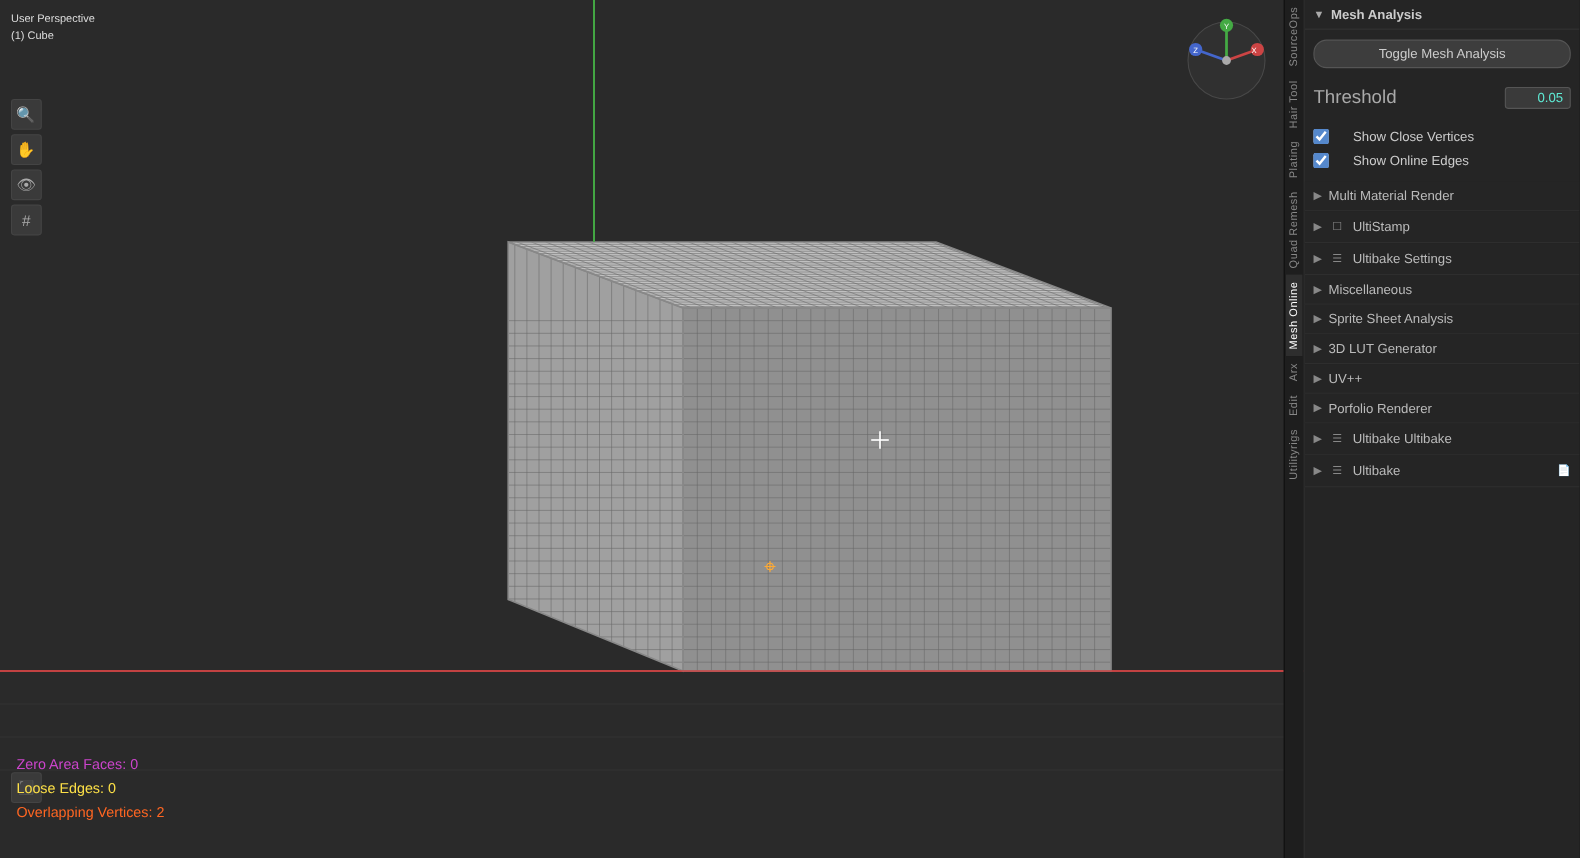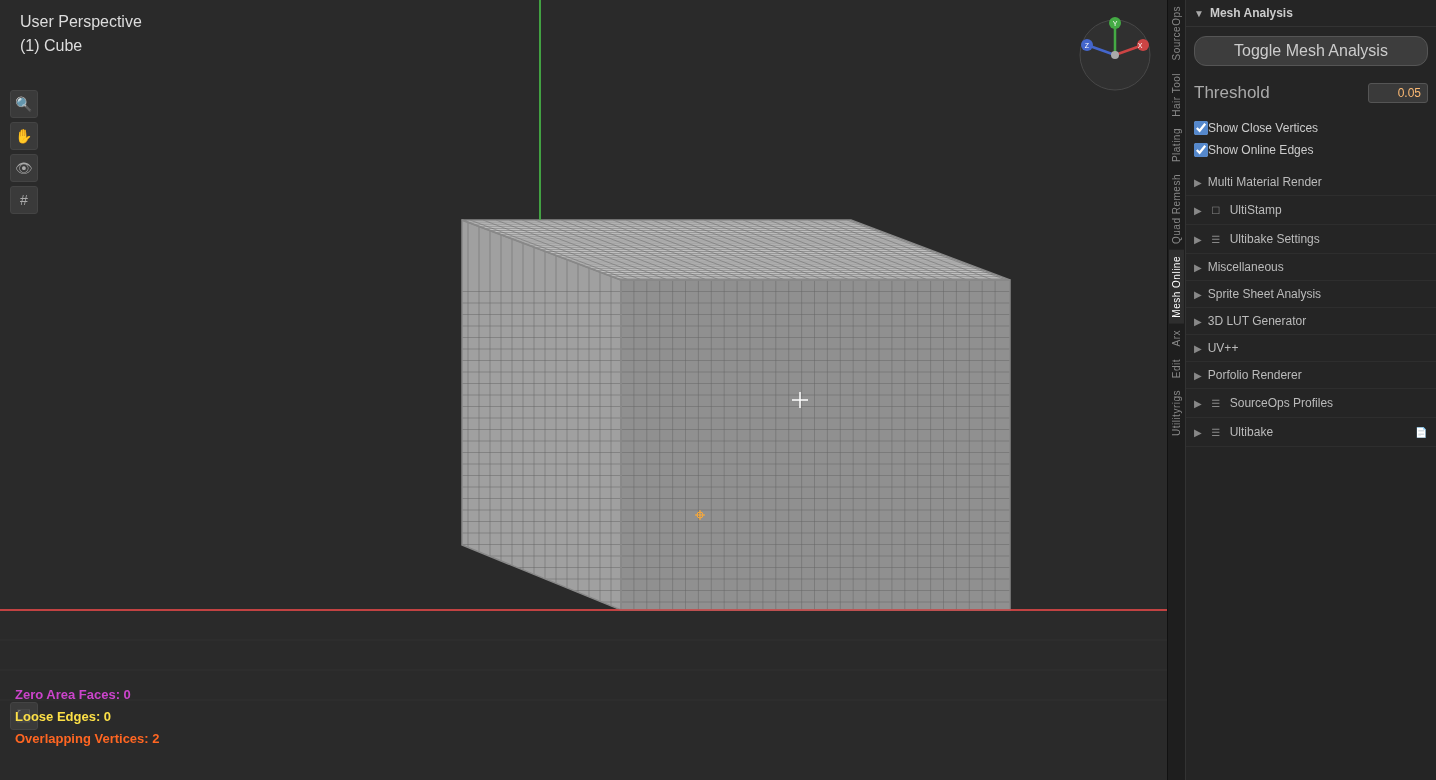--- a/index.html
+++ b/index.html
@@ -22,35 +22,35 @@
       width: 1185px;
       height: 780px;
       background: #2a2a2a;
       overflow: hidden;
     }
 
     
     #viewport-label {
       position: absolute;
       top: 10px;
-      left: 20px;
+      left: 10px;
       color: #dddddd;
-      font-size: 16px;
+      font-size: 10px;
       line-height: 1.5;
       pointer-events: none;
     }
 
     
     #stats {
       position: absolute;
       bottom: 30px;
       left: 15px;
       line-height: 1.7;
       font-size: 13px;
-      font-weight: 700;
+      font-weight: 400;
     }
 
     .stat-zero-area { color: #cc44cc; }
     .stat-loose-edges { color: #fde047; }
     .stat-overlapping { color: #ff6622; }
 
     
     #nav-gizmo {
       position: absolute;
       top: 10px;
@@ -161,21 +161,21 @@
     }
 
     
     .toggle-button {
       width: 100%;
       padding: 5px 8px;
       background: #3d3d3d;
       border: 1px solid #555;
       border-radius: 12px;
       color: #cccccc;
-      font-size: 16px;
+      font-size: 12px;
       cursor: pointer;
       text-align: center;
       margin: 5px 0;
       display: block;
     }
 
     
     .threshold-row {
       display: flex;
       align-items: center;
@@ -186,33 +186,33 @@
 
     .threshold-label {
       color: #aaaaaa;
       font-size: 17px;
     }
 
     .threshold-value {
       background: #3a3a3a;
       border: 1px solid #555;
       border-radius: 3px;
-      color: #fdba74;
+      color: #5eead4;
       font-size: 12px;
       padding: 2px 6px;
       text-align: right;
       width: 60px;
     }
 
     
     .checkbox-row {
       display: flex;
       align-items: center;
       padding: 4px 0;
-      gap: 0;
+      gap: 22px;
       color: #cccccc;
       font-size: 12px;
     }
 
     .checkbox-row input[type="checkbox"] {
       accent-color: #5588cc;
       width: 14px;
       height: 14px;
     }
 
@@ -609,21 +609,21 @@
   </div>
 
   <div class="collapsed-section">
     <span class="arrow">▶</span>
     <span>Porfolio Renderer</span>
   </div>
 
   <div class="collapsed-section">
     <span class="arrow">▶</span>
     <span class="icon" style="color:#888;font-size:10px;">☰</span>
-    <span>SourceOps Profiles</span>
+    <span>Ultibake Ultibake</span>
   </div>
 
   <div class="collapsed-section">
     <span class="arrow">▶</span>
     <span class="icon" style="color:#888;font-size:10px;">☰</span>
     <span>Ultibake</span>
     <span style="margin-left:auto;color:#888;font-size:10px;">📄</span>
   </div>
 </div>
 

